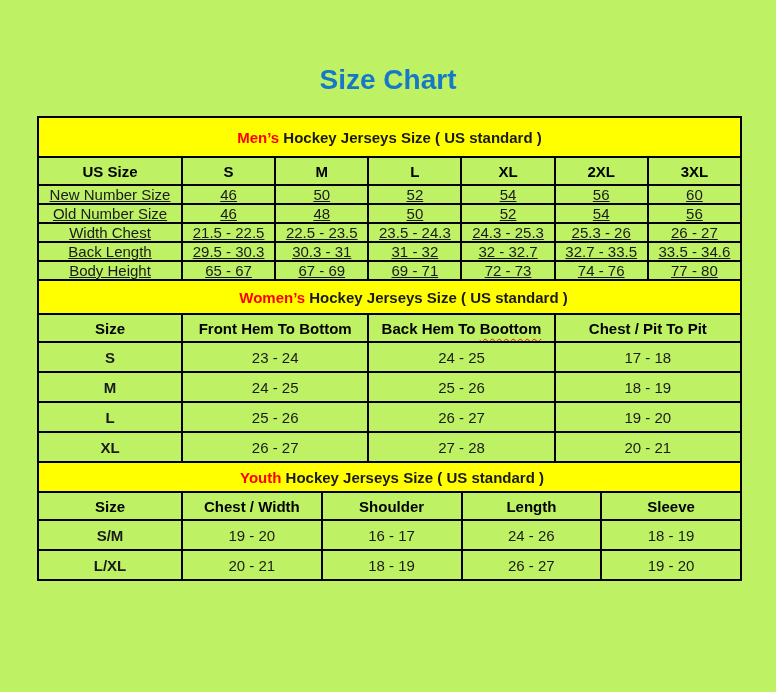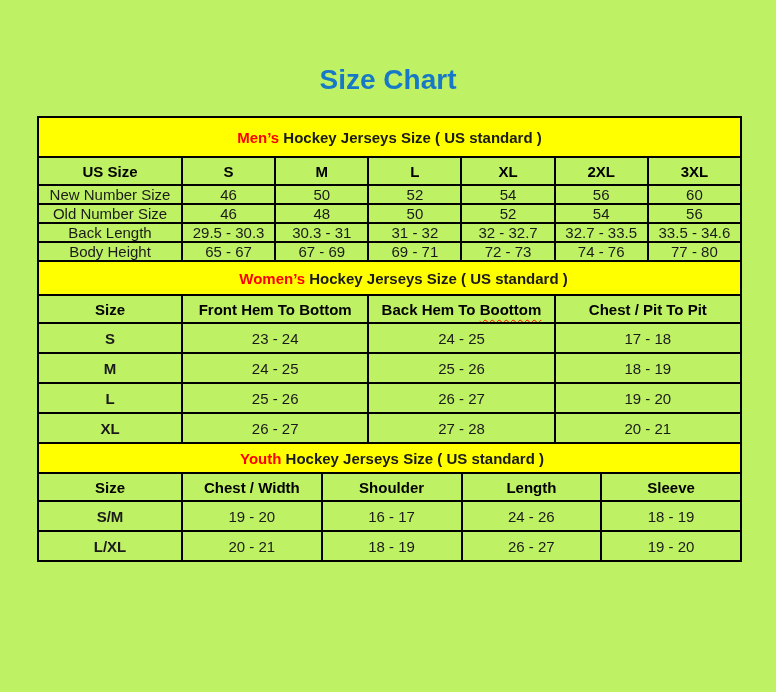--- a/index.html
+++ b/index.html
@@ -57,21 +57,21 @@
   }
   .sec-0 .band-cell { height: 40px; }
   .sec-1 .band-cell { height: 34px; padding-left: 30px; }
   .sec-2 .band-cell { height: 30px; padding-left: 7px; }
   .band-highlight { color: var(--highlight-red, #ff0000); }
   .size-table th {
     font-weight: 700;
     height: 28px;
     color: #000000;
   }
-  .sec-0 tbody td { height: 14px; }
+  .sec-0 tbody td { height: 14px; text-decoration: underline; }
   .sec-1 tbody td { height: 30px; }
   .sec-2 tbody td { height: 30px; text-align: center; }
   .row-label-bold { font-weight: 700; color: #000000; }
   .row-label-regular { font-weight: 400; }
   .squiggle {
     text-decoration: underline;
     text-decoration-style: wavy;
     text-decoration-color: var(--highlight-red, #ff0000);
     text-decoration-thickness: 1px;
     text-underline-offset: 4px;
@@ -121,20 +121,29 @@
           <tr>
             <td class="row-label-regular">Old Number Size</td>
             <td class="value-cell">46</td>
             <td class="value-cell">48</td>
             <td class="value-cell">50</td>
             <td class="value-cell">52</td>
             <td class="value-cell">54</td>
             <td class="value-cell">56</td>
           </tr>
           <tr>
+            <td class="row-label-regular">Width Chest</td>
+            <td class="value-cell">21.5 - 22.5</td>
+            <td class="value-cell">22.5 - 23.5</td>
+            <td class="value-cell">23.5 - 24.3</td>
+            <td class="value-cell">24.3 - 25.3</td>
+            <td class="value-cell">25.3 - 26</td>
+            <td class="value-cell">26 - 27</td>
+          </tr>
+          <tr>
             <td class="row-label-regular">Back Length</td>
             <td class="value-cell">29.5 - 30.3</td>
             <td class="value-cell">30.3 - 31</td>
             <td class="value-cell">31 - 32</td>
             <td class="value-cell">32 - 32.7</td>
             <td class="value-cell">32.7 - 33.5</td>
             <td class="value-cell">33.5 - 34.6</td>
           </tr>
           <tr>
             <td class="row-label-regular">Body Height</td>

